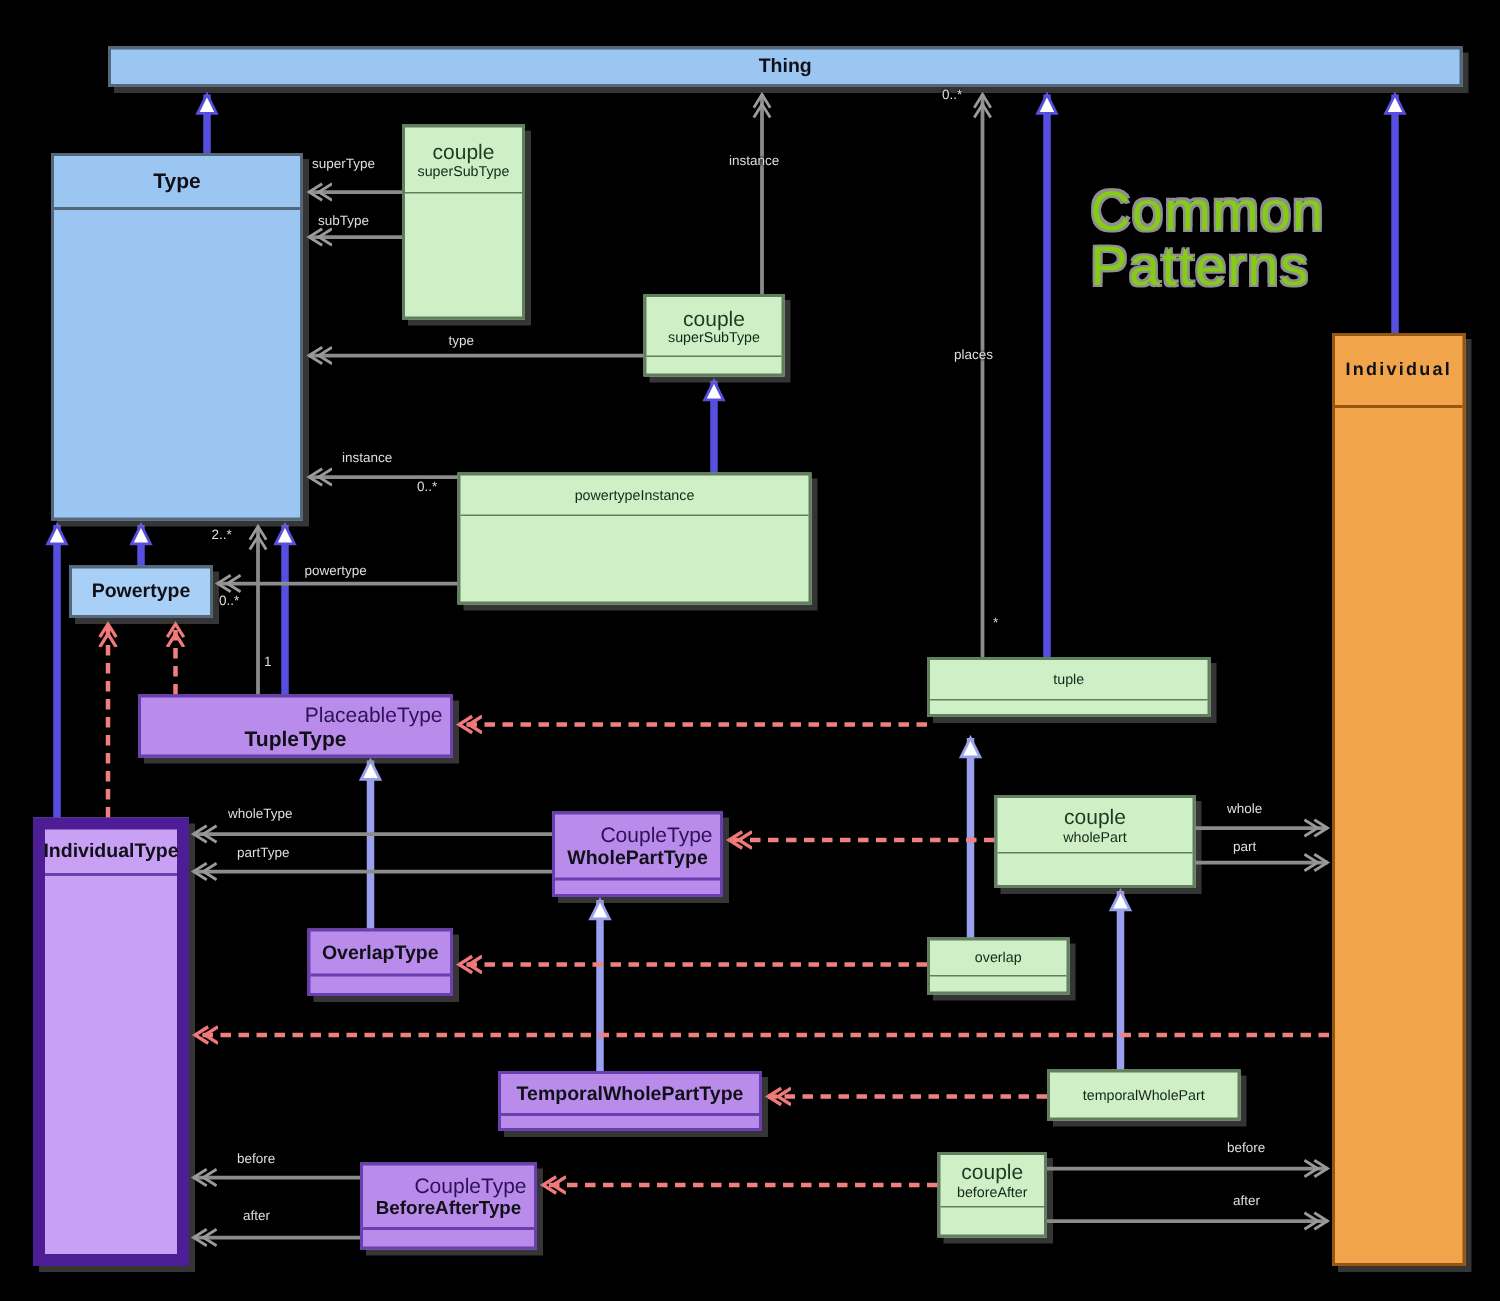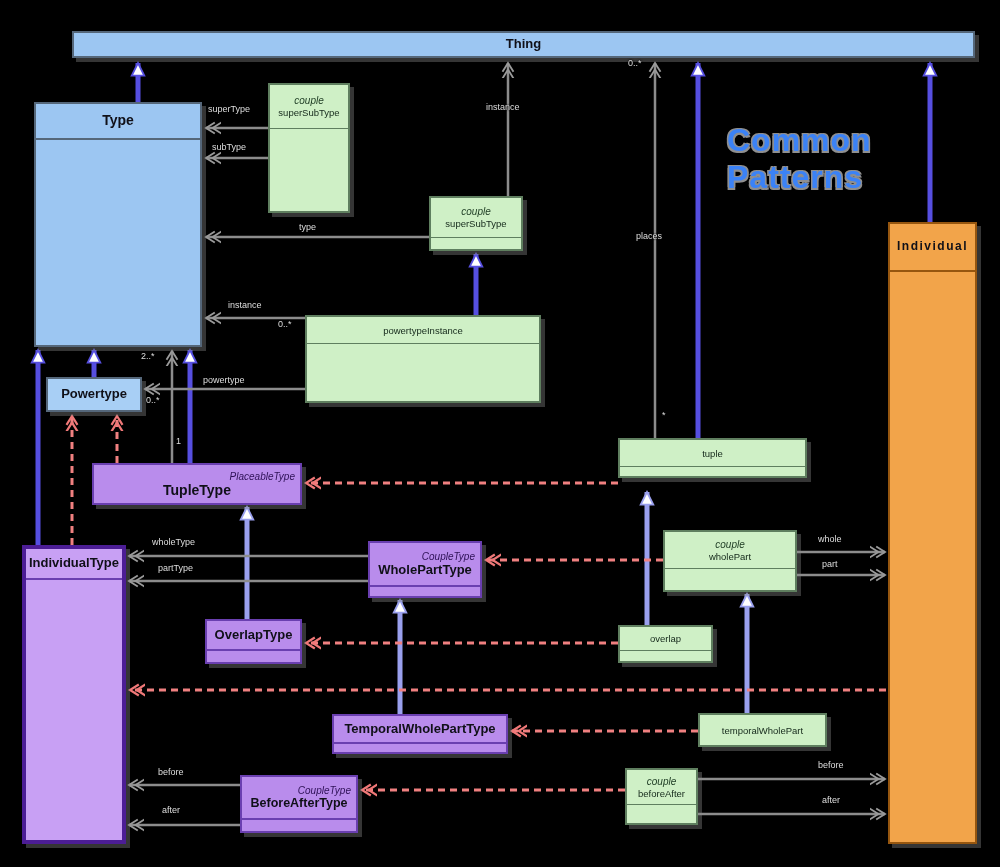--- a/index.html
+++ b/index.html
@@ -11,38 +11,38 @@
   .assoc{stroke:#8c8c8c;stroke-width:2.5;fill:none;}
   .dep{stroke:#f08080;stroke-width:3;fill:none;stroke-dasharray:7 5;}
   .uml-box{position:absolute;box-sizing:border-box;border:2px solid #555;
            box-shadow:4px 4px 0 rgba(140,140,140,.38);display:flex;flex-direction:column;}
   .hdr{position:relative;display:flex;flex-direction:column;align-items:center;justify-content:center;
        flex:0 0 auto;width:100%;box-sizing:border-box;}
   .body{flex:1 1 auto;}
   .box-title{font-weight:bold;font-size:13px;color:#101018;line-height:1.1;}
   .title-lg{font-size:14px;}
   .small-title{font-weight:normal;font-size:9.5px;color:#14281a;}
-  .stereo{font-style:italic;font-size:10px;line-height:1.2;}
+  .stereo{font-size:14px;line-height:1.2;}
   .blue{background:#9cc6f2;border-color:#55677a;}
   .blue .hdr.sep{border-bottom:2px solid #55677a;}
   .green{background:#cff0c6;border-color:#5f7f5f;}
   .green .hdr.sep{border-bottom:1.5px solid #5f7f5f;}
   .green .stereo{color:#1c3a22;}
   .purple{background:#b98cec;border-color:#6a3fb0;}
   .purple-light{background:#c8a0f4;}
   .purple .hdr.sep, .purple-light .hdr.sep{border-bottom:2px solid #6a3fb0;}
   .purple-light{border-color:#6a3fb0;}
   .purple .stereo, .purple-light .stereo{color:#2e1156;align-self:flex-end;margin-right:5px;}
   .orange{background:#f2a44a;border-color:#96560f;}
   .orange .hdr.sep{border-bottom:2px solid #96560f;}
   .orange .box-title{letter-spacing:1.5px;font-size:12px;}
   .elabel{position:absolute;font-size:9px;color:#dedede;white-space:nowrap;
           text-shadow:0 0 2px #000,0 0 2px #000;line-height:1;}
-  .big-title{position:absolute;left:727px;top:122px;font-size:32px;font-weight:bold;
-             color:#3b82f6;line-height:37px;letter-spacing:1px;
+  .big-title{position:absolute;left:727px;top:122px;font-size:37px;font-weight:normal;
+             color:#84cc16;line-height:37px;letter-spacing:1px;
              text-shadow:-1.5px -1.5px 0 #8f8f8f,1.5px -1.5px 0 #8f8f8f,
                          -1.5px 1.5px 0 #8f8f8f,1.5px 1.5px 0 #8f8f8f;}
   .big-title span{display:block;}
 </style>
 </head>
 <body>
 
 <div class="canvas">
 
   <svg class="edges" width="1000" height="867">
@@ -150,21 +150,21 @@
     </div>
   </div>
 
   <div class="uml-box purple" style="left:92px;top:463px;width:210px;height:42px;">
     <div class="hdr" style="flex:1;padding-top:1px;">
       <span class="stereo">PlaceableType</span>
       <span class="box-title title-lg">TupleType</span>
     </div>
   </div>
 
-  <div class="uml-box purple-light" style="left:22px;top:545px;width:104px;height:299px;border:4px solid #4c1d95;">
+  <div class="uml-box purple-light" style="left:22px;top:545px;width:104px;height:299px;border:8px solid #4c1d95;">
     <div class="hdr sep" style="height:31px;">
       <span class="box-title">IndividualType</span>
     </div>
     <div class="body"></div>
   </div>
 
   <div class="uml-box purple" style="left:368px;top:541px;width:114px;height:57px;">
     <div class="hdr sep" style="height:44px;">
       <span class="stereo">CoupleType</span>
       <span class="box-title">WholePartType</span>

